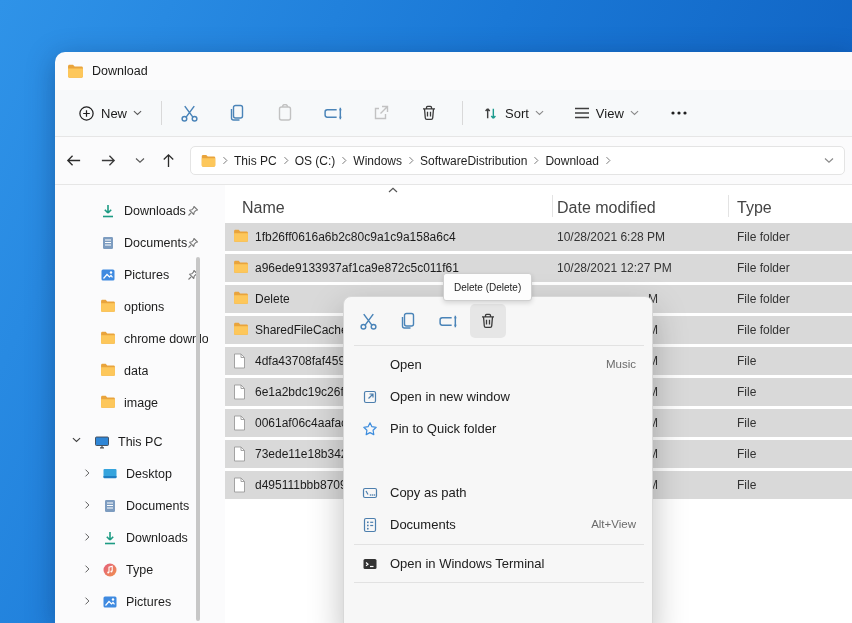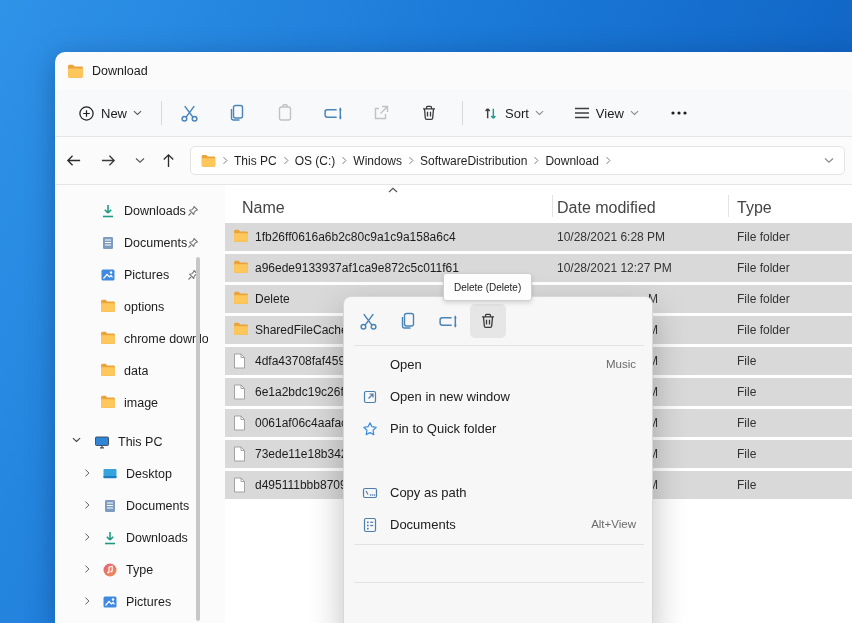--- a/index.html
+++ b/index.html
@@ -613,18 +613,28 @@
             <path d="M8.2 5.3h3"></path>
             <rect x="5" y="7.7" width="1.6" height="1.6" fill="#4d7fae" stroke="none"></rect>
             <path d="M8.2 8.5h3"></path>
             <rect x="5" y="10.9" width="1.6" height="1.6" fill="#4d7fae" stroke="none"></rect>
           </svg>
         </span>
       <span class="ml">Documents</span>
       <span class="ms">Alt+View</span>
     </div>
     <div class="ctx-sep" style="top:247px;"></div>
+    <div class="ctx-item" style="top:251px;">
+      <span class="mi">
+          <svg width="16" height="16" viewBox="0 0 16 16">
+            <rect x="1.5" y="3" width="13" height="10" rx="1.5" fill="#333"></rect>
+            <path d="M4 6.5l2 1.7-2 1.7" stroke="#fff" stroke-width="1.2" fill="none"></path>
+            <path d="M8 10.5h3.5" stroke="#fff" stroke-width="1.2"></path>
+          </svg>
+        </span>
+      <span class="ml">Open in Windows Terminal</span>
+    </div>
     <div class="ctx-sep" style="top:285px;"></div>
   </div>
 
   <div class="tooltip">Delete (Delete)</div>
 
 </div>
 
 </body></html>

